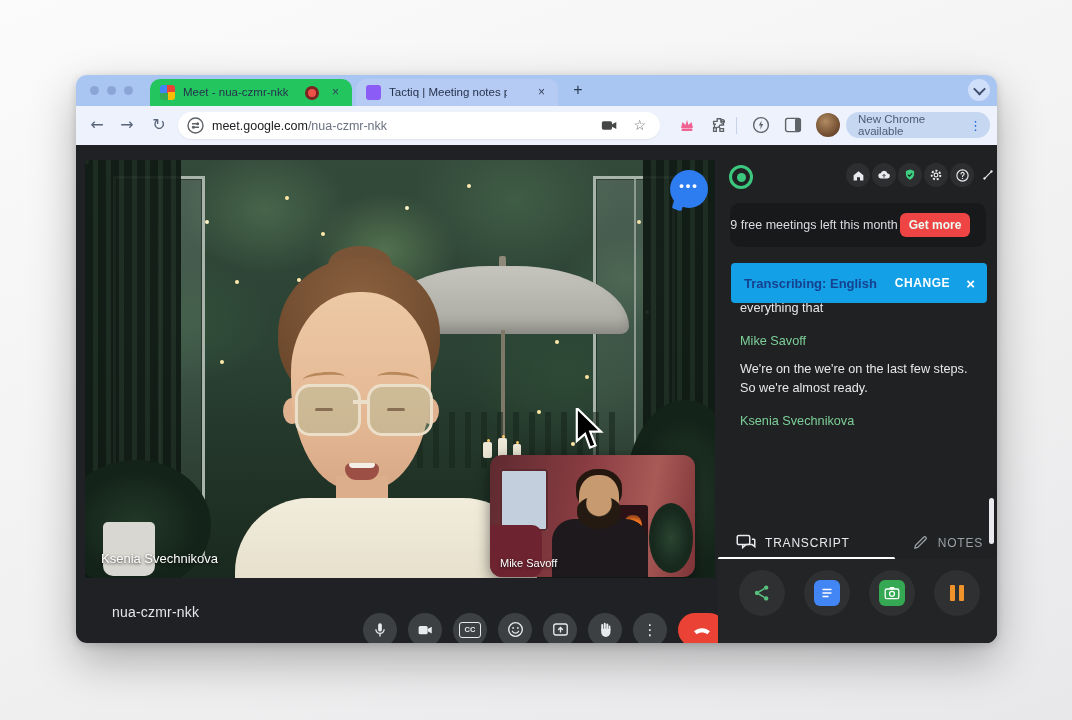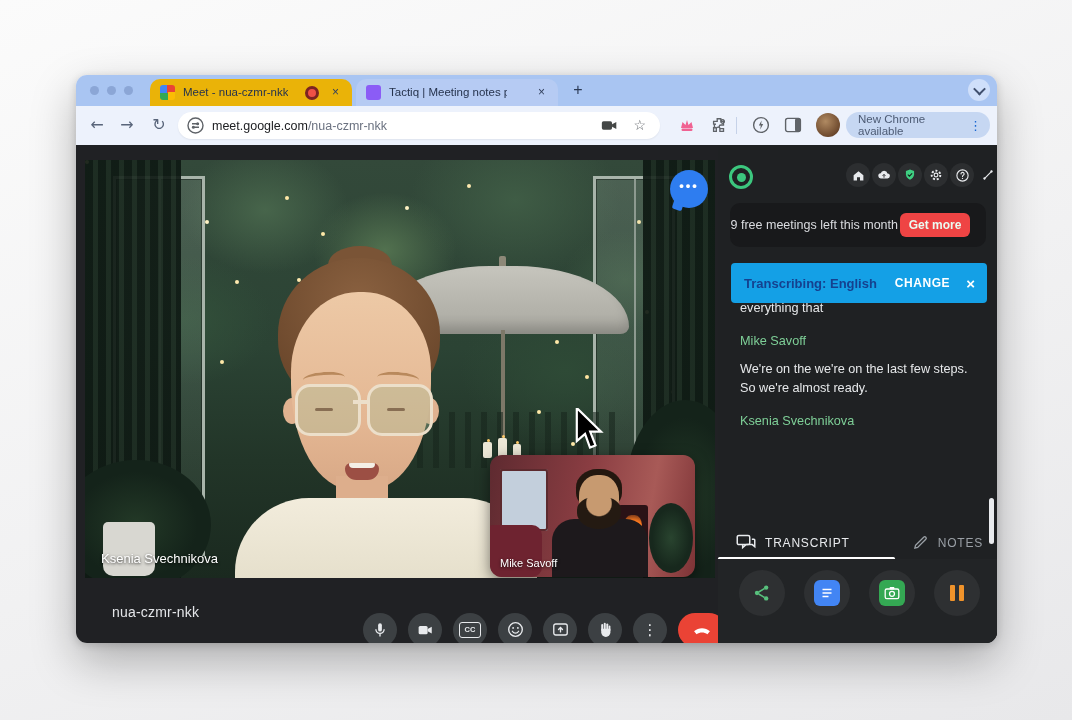--- a/index.html
+++ b/index.html
@@ -5,21 +5,21 @@
   html,body{margin:0;padding:0;}
   body{width:1072px;height:720px;overflow:hidden;font-family:"Liberation Sans",sans-serif;
        background:linear-gradient(160deg,#fbfbfb 0%,#f1f1f2 55%,#e8e8ea 100%);}
   
   .window{position:absolute;left:76px;top:75px;width:921px;height:568px;border-radius:11px;
           overflow:hidden;box-shadow:0 18px 45px rgba(0,0,0,.28),0 2px 8px rgba(0,0,0,.16);}
   
   .tabstrip{position:absolute;left:0;top:0;width:100%;height:31px;background:#a9c5f2;}
   .tl{position:absolute;top:11px;width:9px;height:9px;border-radius:50%;background:rgba(70,95,150,.30);}
   .tab{position:absolute;top:4px;height:27px;border-radius:10px 10px 0 0;}
-  .tab.active{background:#eab308;}
+  .tab.active{background:#22c55e;}
   .tab.inactive{background:#b6cbf3;}
   .tab .fav{position:absolute;left:10px;top:6px;width:15px;height:15px;border-radius:3px;}
   .fav-meet{background:conic-gradient(#ea4335 0 25%,#fbbc04 0 50%,#34a853 0 75%,#4285f4 0);}
   .fav-tactiq{background:#8b5cf6;}
   .tab .ttl{position:absolute;left:33px;top:7px;font-size:11.5px;color:#26334d;white-space:nowrap;
             overflow:hidden;max-width:118px;}
   .tab .cls{position:absolute;right:9px;top:6px;width:15px;height:15px;border-radius:50%;
             font-size:12px;line-height:15px;text-align:center;color:#33415e;cursor:pointer;}
   .recdot{position:absolute;right:33px;top:7px;width:8px;height:8px;border-radius:50%;
           background:#ef5146;border:3px solid #7c2422;}
@@ -159,21 +159,21 @@
   .sidebar{position:absolute;left:642px;top:0;width:279px;height:498px;background:#1f2123;}
   .shead{position:absolute;left:0;top:18px;width:100%;height:28px;}
   .tlogo{position:absolute;left:11px;top:2px;width:18px;height:18px;border-radius:50%;
          border:3px solid #3cc77e;display:flex;align-items:center;justify-content:center;}
   .tlogo::after{content:"";width:9px;height:9px;border-radius:50%;background:#3cc77e;}
   .sic{position:absolute;top:0;width:24px;height:24px;border-radius:50%;background:#2c2e30;
        display:flex;align-items:center;justify-content:center;cursor:pointer;}
   .sic.q{color:#e8eaed;font-size:11px;font-weight:bold;}
   .freecard{position:absolute;left:12px;top:58px;width:256px;height:44px;border-radius:10px;background:#18191b;
             display:flex;align-items:center;}
-  .freetext{width:168px;text-align:right;font-size:12.5px;line-height:16px;color:#dadce0;}
+  .freetext{width:168px;text-align:center;font-size:12.5px;line-height:16px;color:#dadce0;}
   .getmore{margin-left:2px;width:70px;height:24px;border-radius:6px;background:#ef4444;color:#eafbf1;
            font-size:12px;font-weight:bold;display:flex;align-items:center;justify-content:center;cursor:pointer;}
   .banner{position:absolute;left:13px;top:118px;width:256px;height:40px;border-radius:4px;background:#14a0e6;
           display:flex;align-items:center;}
   .banner .blabel{margin-left:13px;font-size:13px;font-weight:bold;color:#15418f;}
   .banner .bchange{margin-left:auto;font-size:12px;font-weight:bold;color:#fff;letter-spacing:.6px;cursor:pointer;}
   .banner .bx{margin:0 12px 0 16px;color:#fff;font-size:15px;font-weight:bold;cursor:pointer;}
   .transcript{position:absolute;left:22px;top:152px;width:228px;height:228px;overflow:hidden;}
   .t-text{margin-top:12px;font-size:12.7px;line-height:19px;color:#e6e8ea;}
   .t-speaker{margin-top:16px;font-size:12.7px;color:#7ecf97;}

